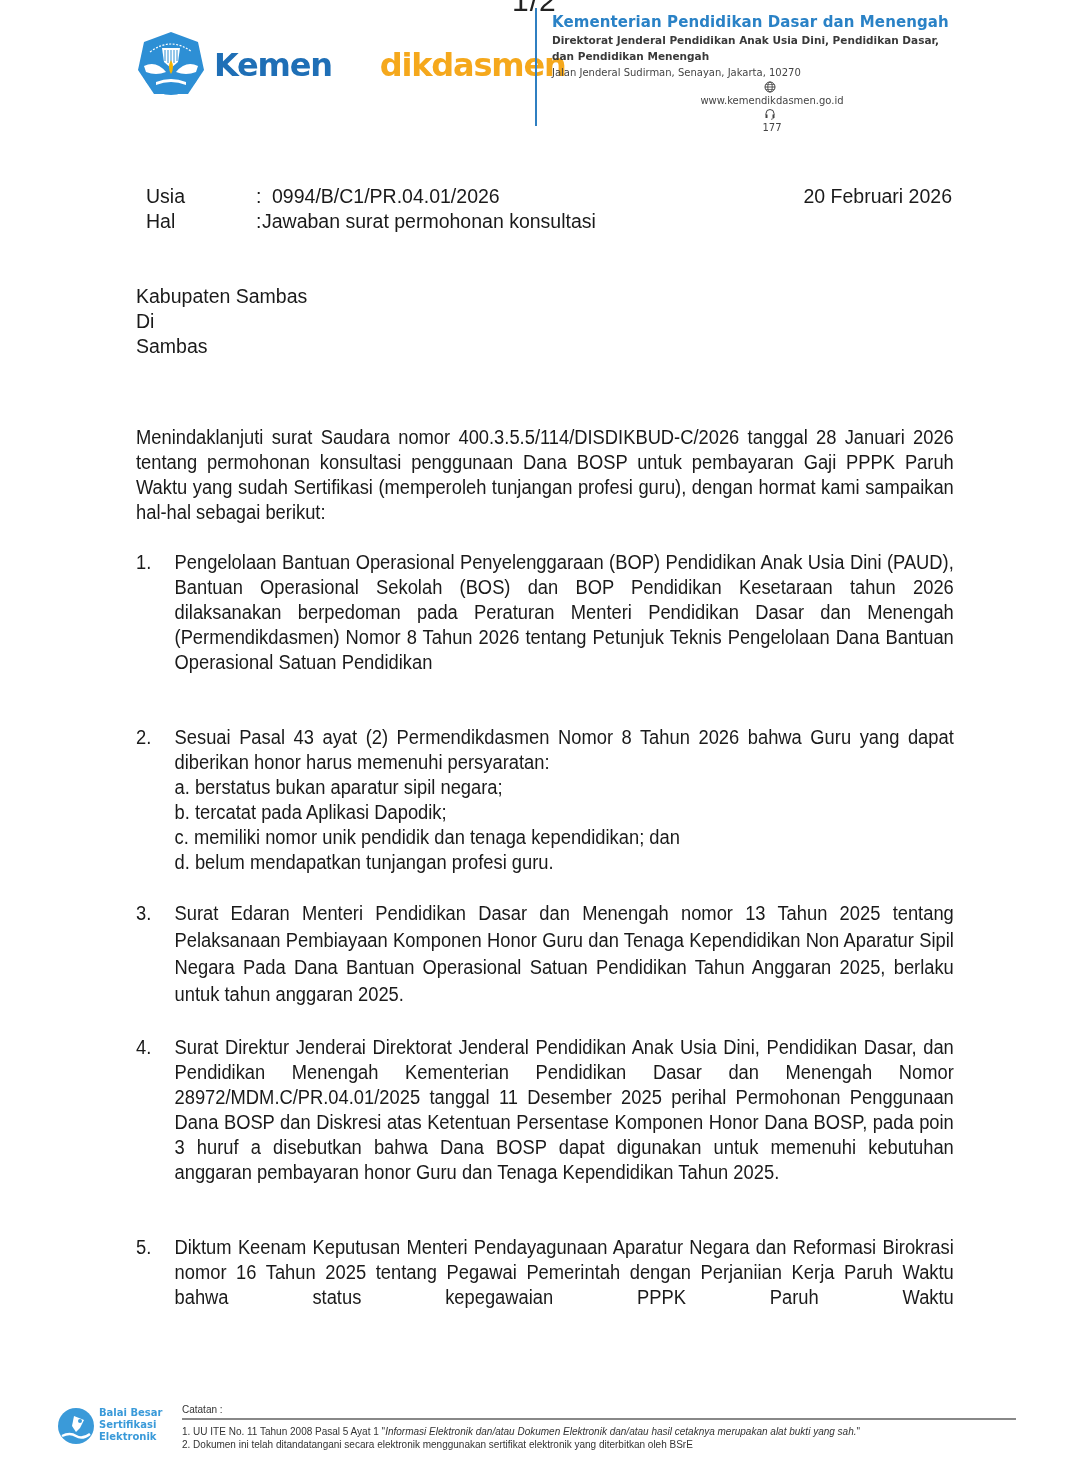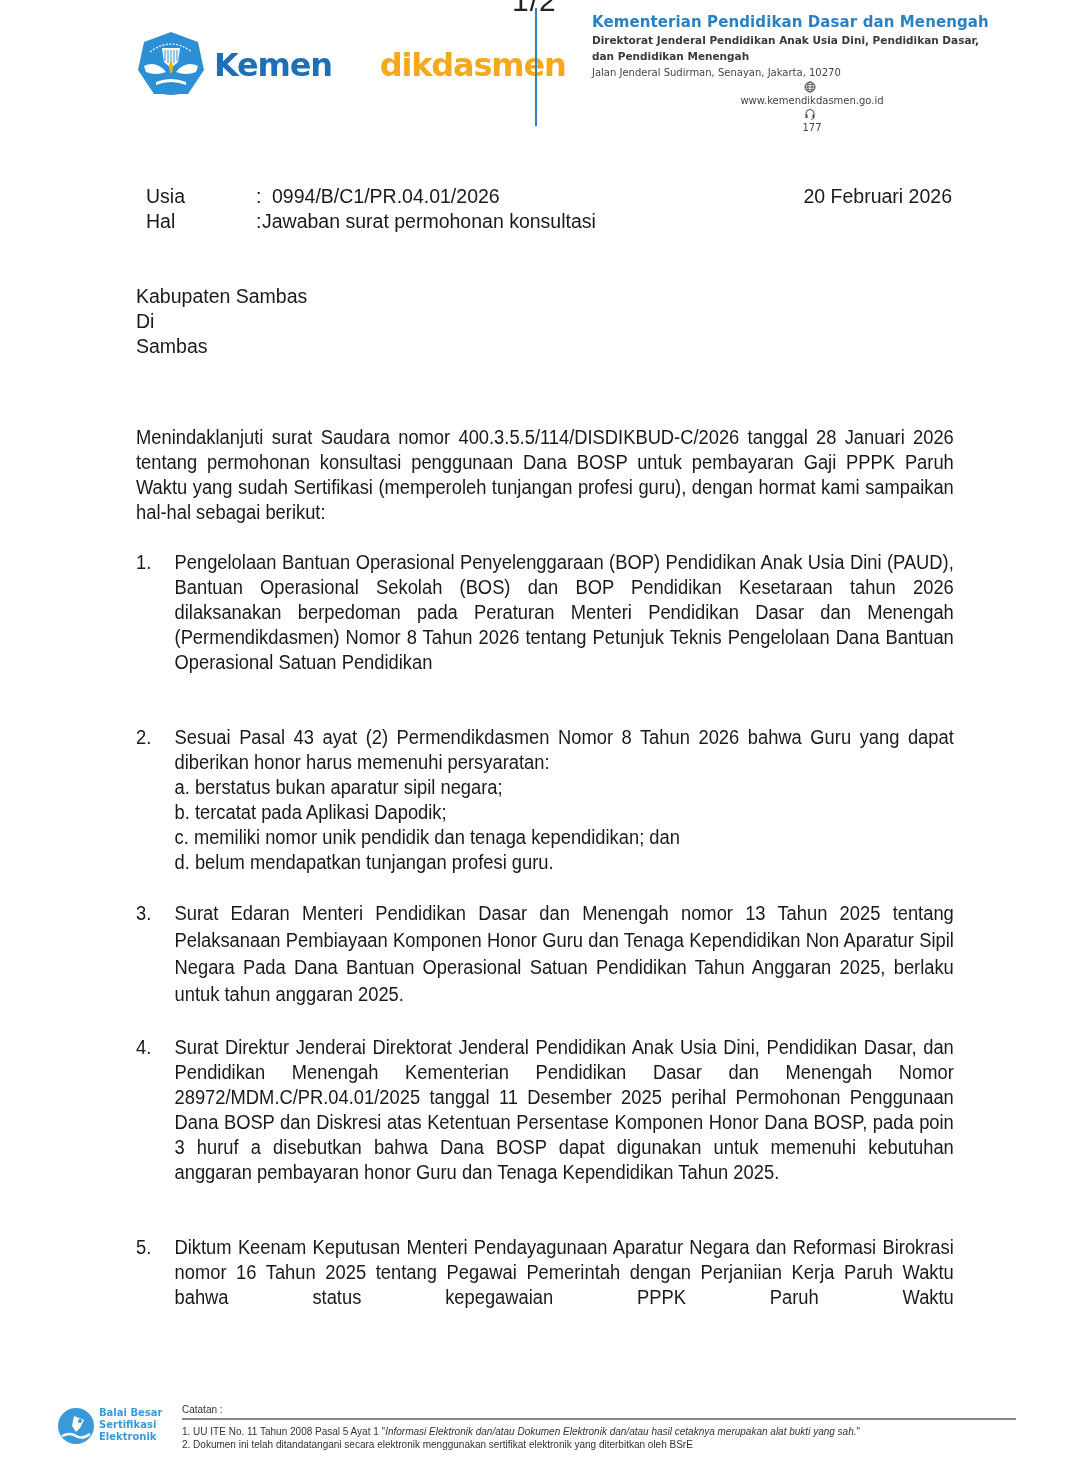--- a/index.html
+++ b/index.html
@@ -18,21 +18,21 @@
       margin-left: 8px; font-family: "DejaVu Sans", sans-serif; font-weight: bold;
       font-size: 32px; letter-spacing: -1.2px; line-height: 1;
     }
     .wordmark .w1 { color: #1f6fb6; }
     .wordmark .w2 { color: #f5a81c; margin-left: 48px; }
 
     .divider-v {
       position: absolute; left: 535px; top: 8px; width: 2px; height: 118px; background: #2f7fc1;
     }
 
-    .org-block { position: absolute; left: 592px; top: 12px; width: 440px; }
+    .org-block { position: absolute; left: 552px; top: 12px; width: 440px; }
     .org-title {
       font-family: "DejaVu Sans", sans-serif; font-weight: bold; color: #2a82c6;
       font-size: 15px; letter-spacing: 0.1px; line-height: 20px;
     }
     .org-sub {
       font-family: "DejaVu Sans", sans-serif; font-weight: bold; color: #3a3a3a;
       font-size: 10.5px; line-height: 16px;
     }
     .org-addr {
       font-family: "DejaVu Sans", sans-serif; color: #444; font-size: 10px; line-height: 16px; margin-top: 1px;

